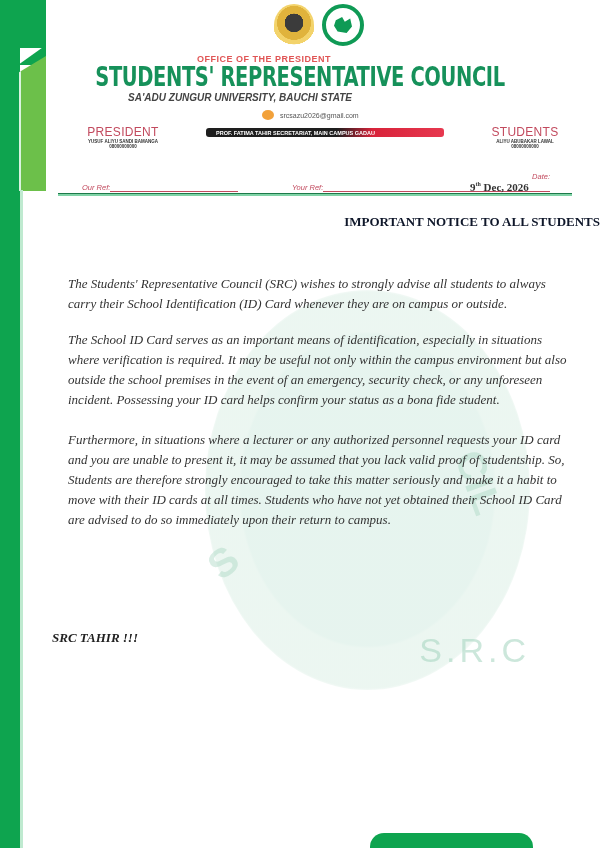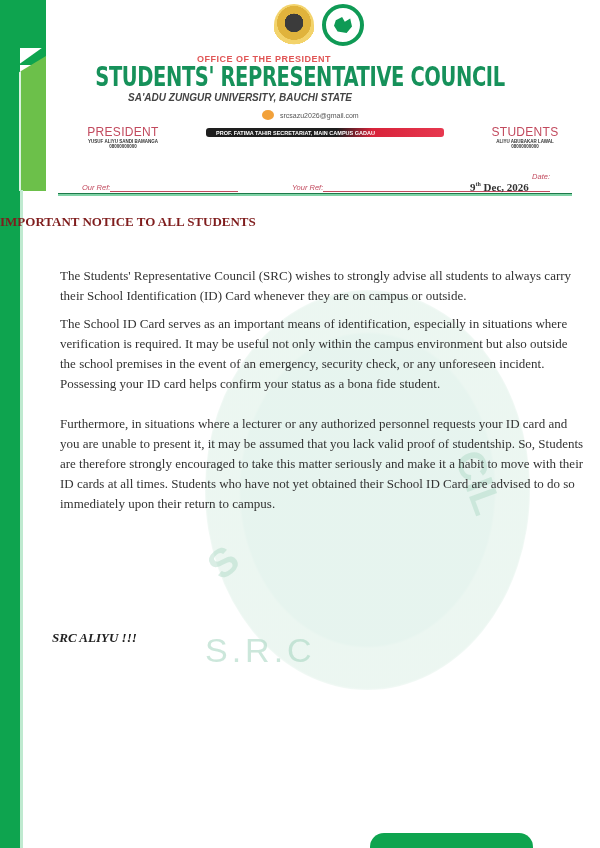--- a/index.html
+++ b/index.html
@@ -99,38 +99,38 @@
   .rule {
     position:absolute; left:58px; top:193px; width:514px; height:3px;
     background:linear-gradient(#1d7a4a 0 1px, #7fd3a6 1px 3px);
   }
   .watermark {
     position:absolute; left:205px; top:290px; width:325px; height:400px;
     border-radius:50%;
     background:radial-gradient(ellipse at center, rgba(210,235,225,0.55) 0 55%, rgba(200,230,215,0.35) 56% 70%, rgba(255,255,255,0) 72%);
   }
   .watermark .src {
-    position:absolute; left:0; width:100%; bottom:20px; text-align:left;
+    position:absolute; left:0; width:100%; bottom:20px; text-align:right;
     font-family:"Liberation Sans", sans-serif; font-size:34px; color:rgba(170,215,195,0.6); letter-spacing:4px;
   }
   .watermark .ring-left, .watermark .ring-right {
     position:absolute; font-family:"Liberation Sans", sans-serif; font-weight:bold; font-size:40px;
     color:rgba(170,215,195,0.45);
   }
   .watermark .ring-left { left:5px; top:250px; transform:rotate(-40deg); }
   .watermark .ring-right { right:20px; top:170px; transform:rotate(70deg); }
   .notice-title {
-    position:absolute; left:0; width:600px; top:214px; text-align:left;
-    font-family:"Liberation Serif", serif; font-weight:bold; font-size:13px; color:#7f1d1d;
+    position:absolute; left:0; width:600px; top:214px; text-align:right;
+    font-family:"Liberation Serif", serif; font-weight:bold; font-size:13px; color:#0f172a;
   }
   .body-text {
     position:absolute; left:52px; top:258px; width:540px;
     font-family:"Liberation Serif", serif; font-size:13px; line-height:20px; color:#333;
   }
-  .body-text p { margin:8px; }
+  .body-text p { margin:16px;font-style:italic; }
   .body-text p.gap { margin-top:20px; }
   .cares {
     position:absolute; left:52px; top:630px;
     font-family:"Liberation Serif", serif; font-weight:bold; font-style:italic; font-size:13px; color:#222;
   }
   .bottom-tab {
     position:absolute; left:370px; top:833px; width:163px; height:30px;
     background:#0ea44f; border-radius:14px 14px 0 0;
   }
 </style>
@@ -196,15 +196,15 @@
 <div class="rule"></div>
 
 <h1 class="notice-title" style="margin:0;">IMPORTANT NOTICE TO ALL STUDENTS</h1>
 
 <div class="body-text">
   <p>The Students' Representative Council (SRC) wishes to strongly advise all students to always carry their School Identification (ID) Card whenever they are on campus or outside.</p>
   <p>The School ID Card serves as an important means of identification, especially in situations where verification is required. It may be useful not only within the campus environment but also outside the school premises in the event of an emergency, security check, or any unforeseen incident. Possessing your ID card helps confirm your status as a bona fide student.</p>
   <p class="gap">Furthermore, in situations where a lecturer or any authorized personnel requests your ID card and you are unable to present it, it may be assumed that you lack valid proof of studentship. So,  Students are therefore strongly encouraged to take this matter seriously and make it a habit to move with their ID cards at all times. Students who have not yet obtained their School ID Card are advised to do so immediately upon their return to campus.</p>
 </div>
 
-<div class="cares">SRC ALIYU !!!</div>
+<div class="cares">SRC TAHIR !!!</div>
 
 <div class="bottom-tab"></div>
 
 </body></html>

